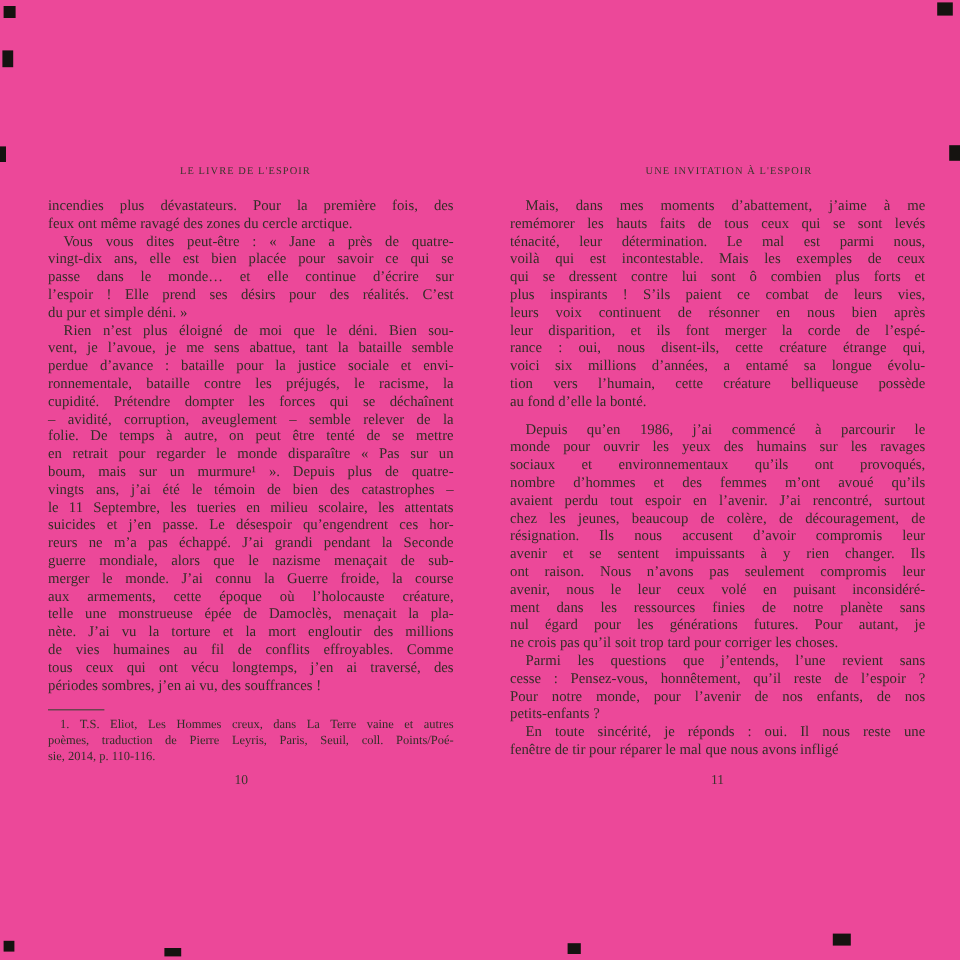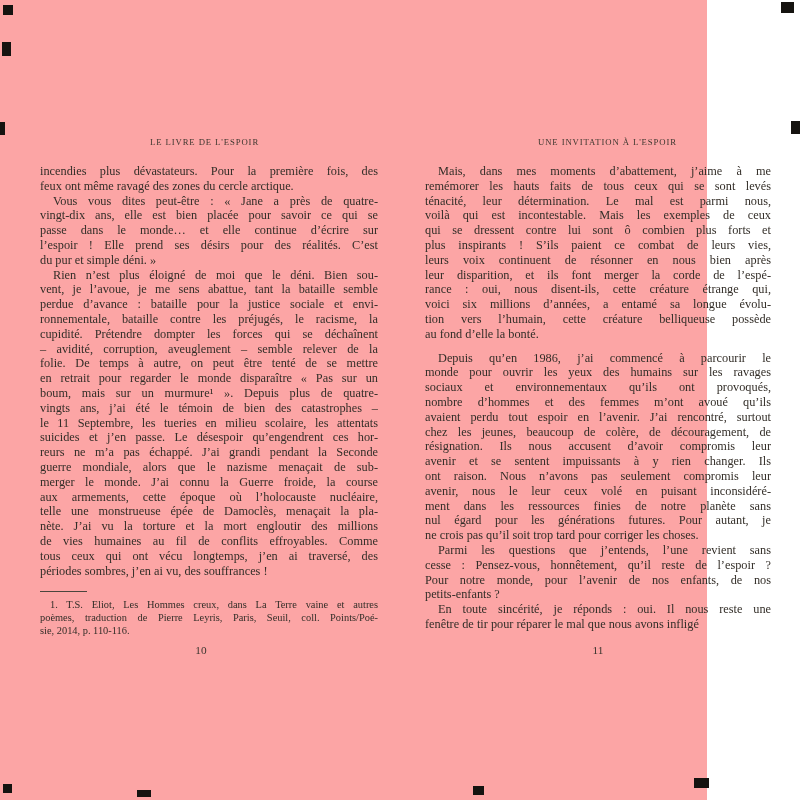--- a/index.html
+++ b/index.html
@@ -4,21 +4,21 @@
 <style>
   html, body { margin:0; padding:0; }
   body {
     width:800px; height:800px;
     background:#ffffff;
     font-family:"Liberation Serif", serif;
     color:#332e28;
     position:relative;
     overflow:hidden;
   }
-  .canvas { position:relative; width:707px; height:800px; background:#fca5a5; }
+  .canvas { position:relative; width:800px; height:800px; background:#ec4899; }
 
   .running-head {
     position:absolute; top:137px;
     font-size:8.7px; letter-spacing:0.9px;
     color:#3c362e; white-space:nowrap;
   }
   #head-left  { left:150px; }
   #head-right { left:538px; }
 
   .body-col { position:absolute; top:164px; }
@@ -80,21 +80,21 @@
         <div class="line"><span>– avidité, corruption, aveuglement – semble relever de la</span></div>
         <div class="line"><span>folie. De temps à autre, on peut être tenté de se mettre</span></div>
         <div class="line"><span>en retrait pour regarder le monde disparaître « Pas sur un</span></div>
         <div class="line"><span>boum, mais sur un murmure¹ ». Depuis plus de quatre-</span></div>
         <div class="line"><span>vingts ans, j’ai été le témoin de bien des catastrophes –</span></div>
         <div class="line"><span>le 11 Septembre, les tueries en milieu scolaire, les attentats</span></div>
         <div class="line"><span>suicides et j’en passe. Le désespoir qu’engendrent ces hor-</span></div>
         <div class="line"><span>reurs ne m’a pas échappé. J’ai grandi pendant la Seconde</span></div>
         <div class="line"><span>guerre mondiale, alors que le nazisme menaçait de sub-</span></div>
         <div class="line"><span>merger le monde. J’ai connu la Guerre froide, la course</span></div>
-        <div class="line"><span>aux armements, cette époque où l’holocauste nucléaire,</span></div>
+        <div class="line"><span>aux armements, cette époque où l’holocauste créature,</span></div>
         <div class="line"><span>telle une monstrueuse épée de Damoclès, menaçait la pla-</span></div>
         <div class="line"><span>nète. J’ai vu la torture et la mort engloutir des millions</span></div>
         <div class="line"><span>de vies humaines au fil de conflits effroyables. Comme</span></div>
         <div class="line"><span>tous ceux qui ont vécu longtemps, j’en ai traversé, des</span></div>
         <div class="line last"><span>périodes sombres, j’en ai vu, des souffrances !</span></div>
       </div>
     <div class="footnote">
       <div class="fn-rule"></div>
       <div>
           <div class="line ind"><span>1. T.S. Eliot, </span><span class="it">Les Hommes creux</span><span>, dans </span><span class="it">La Terre vaine et autres</span></div>

